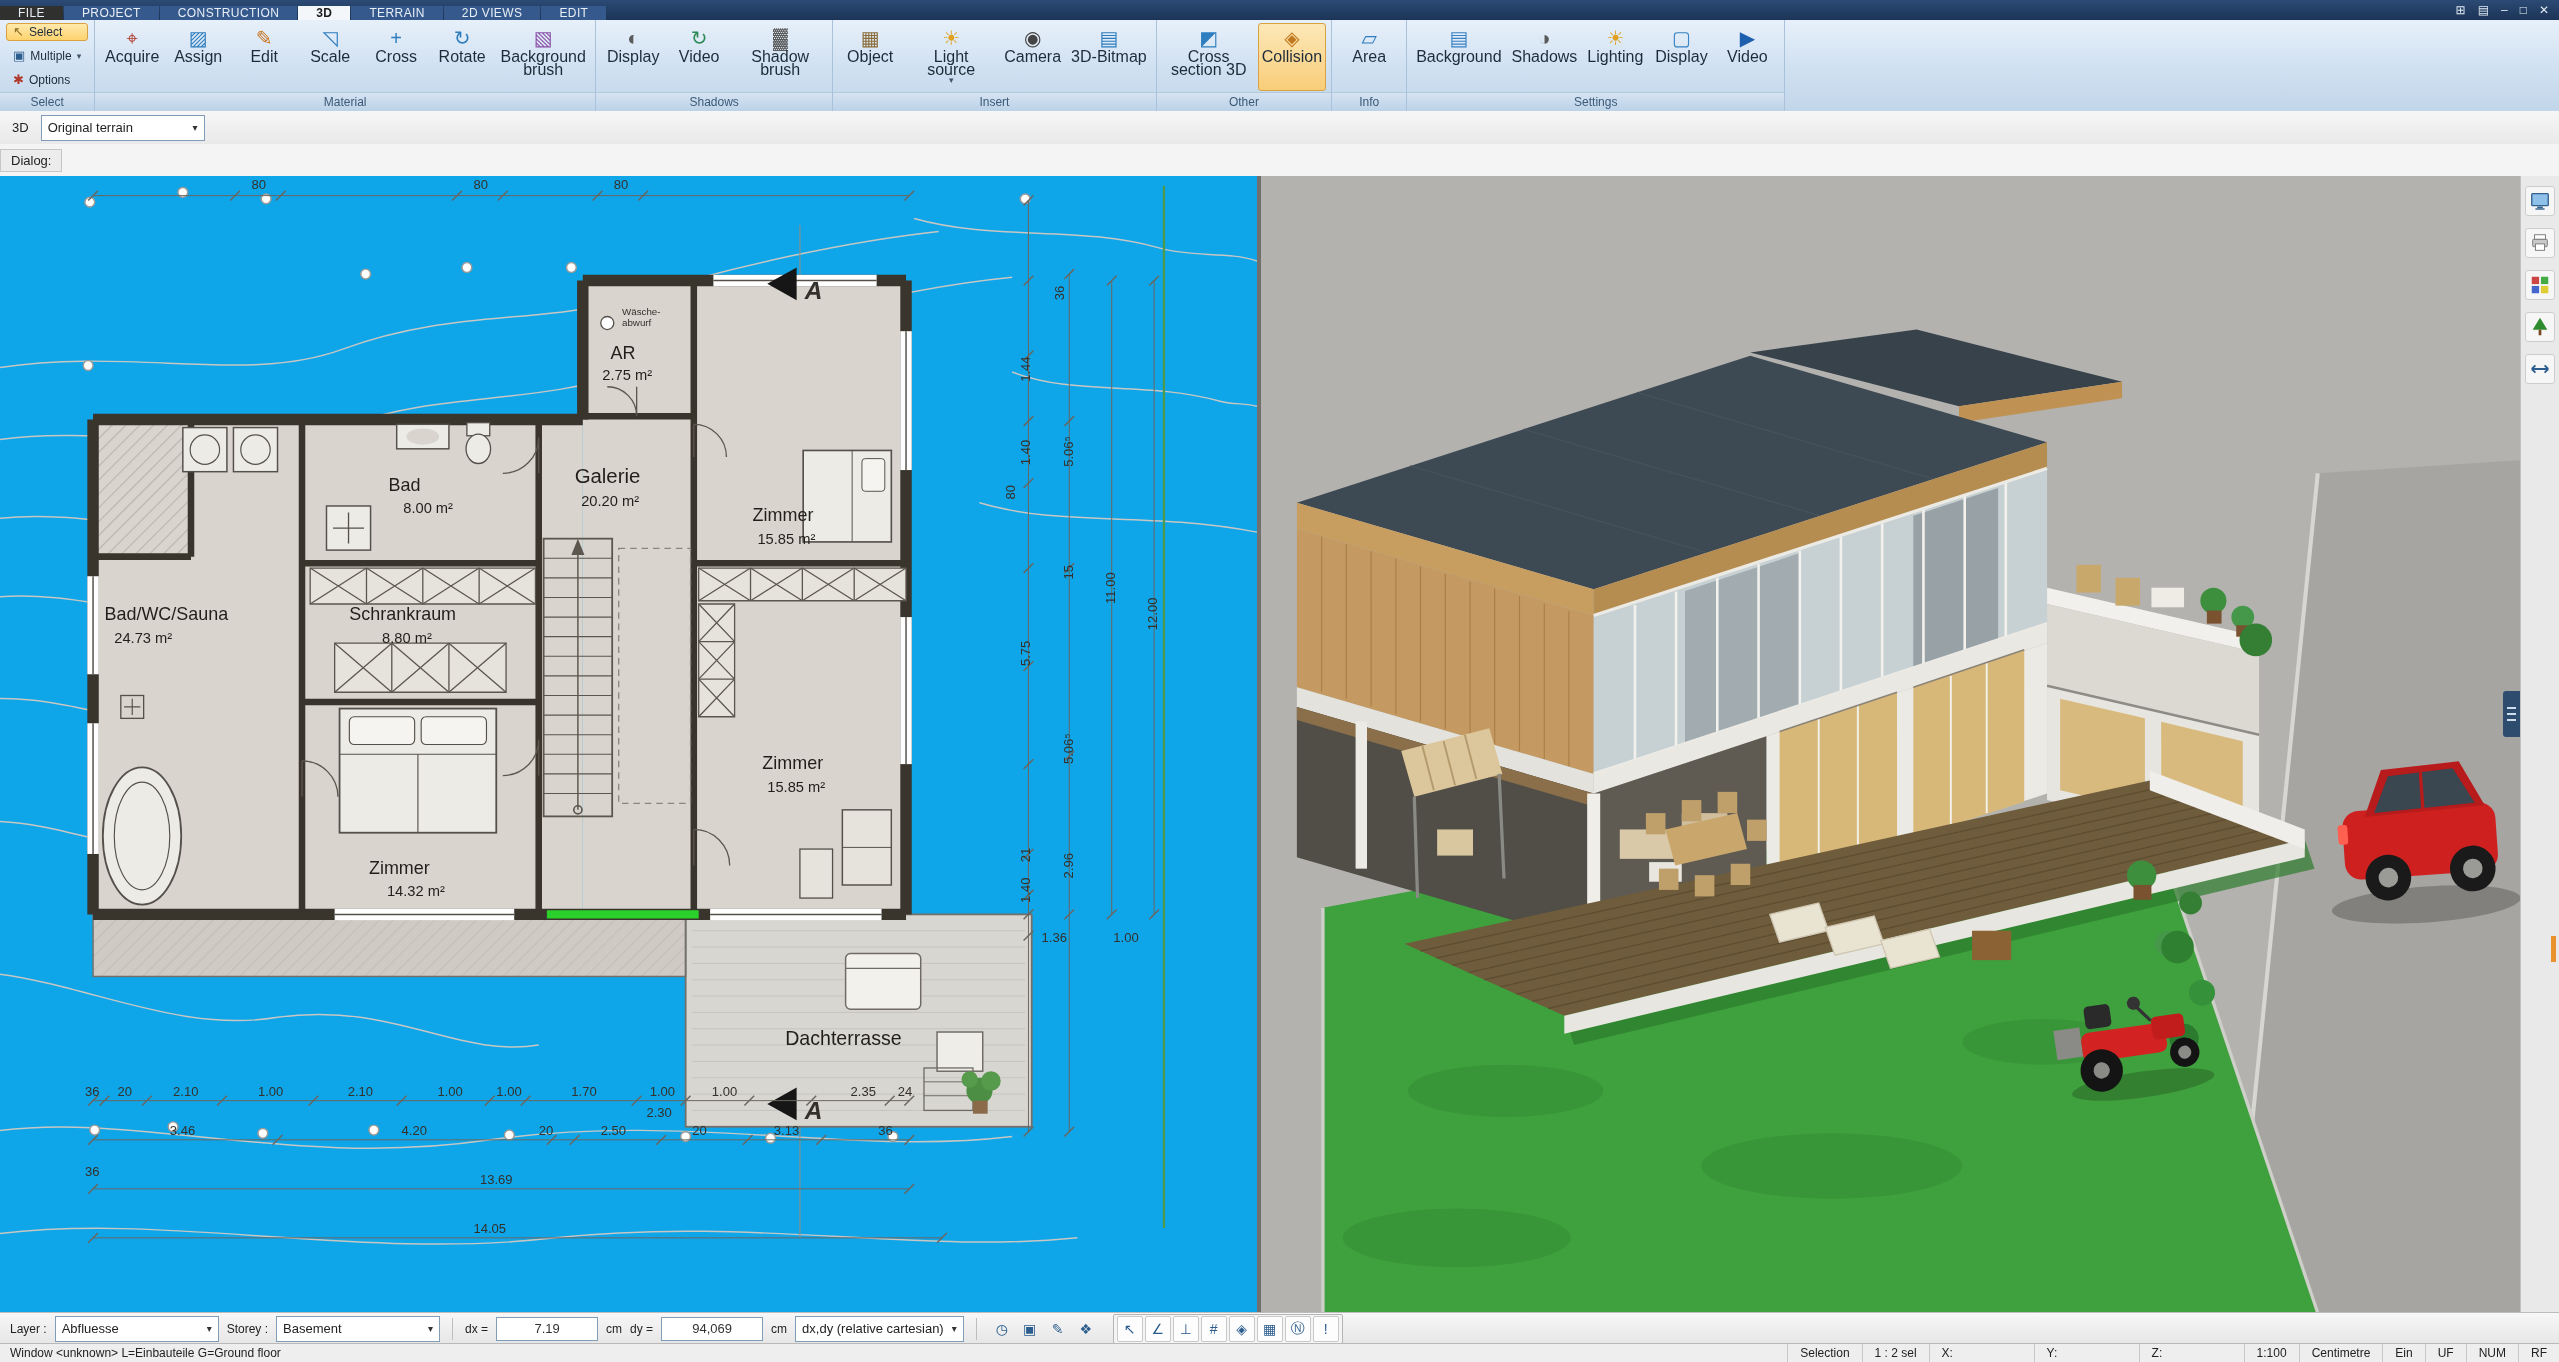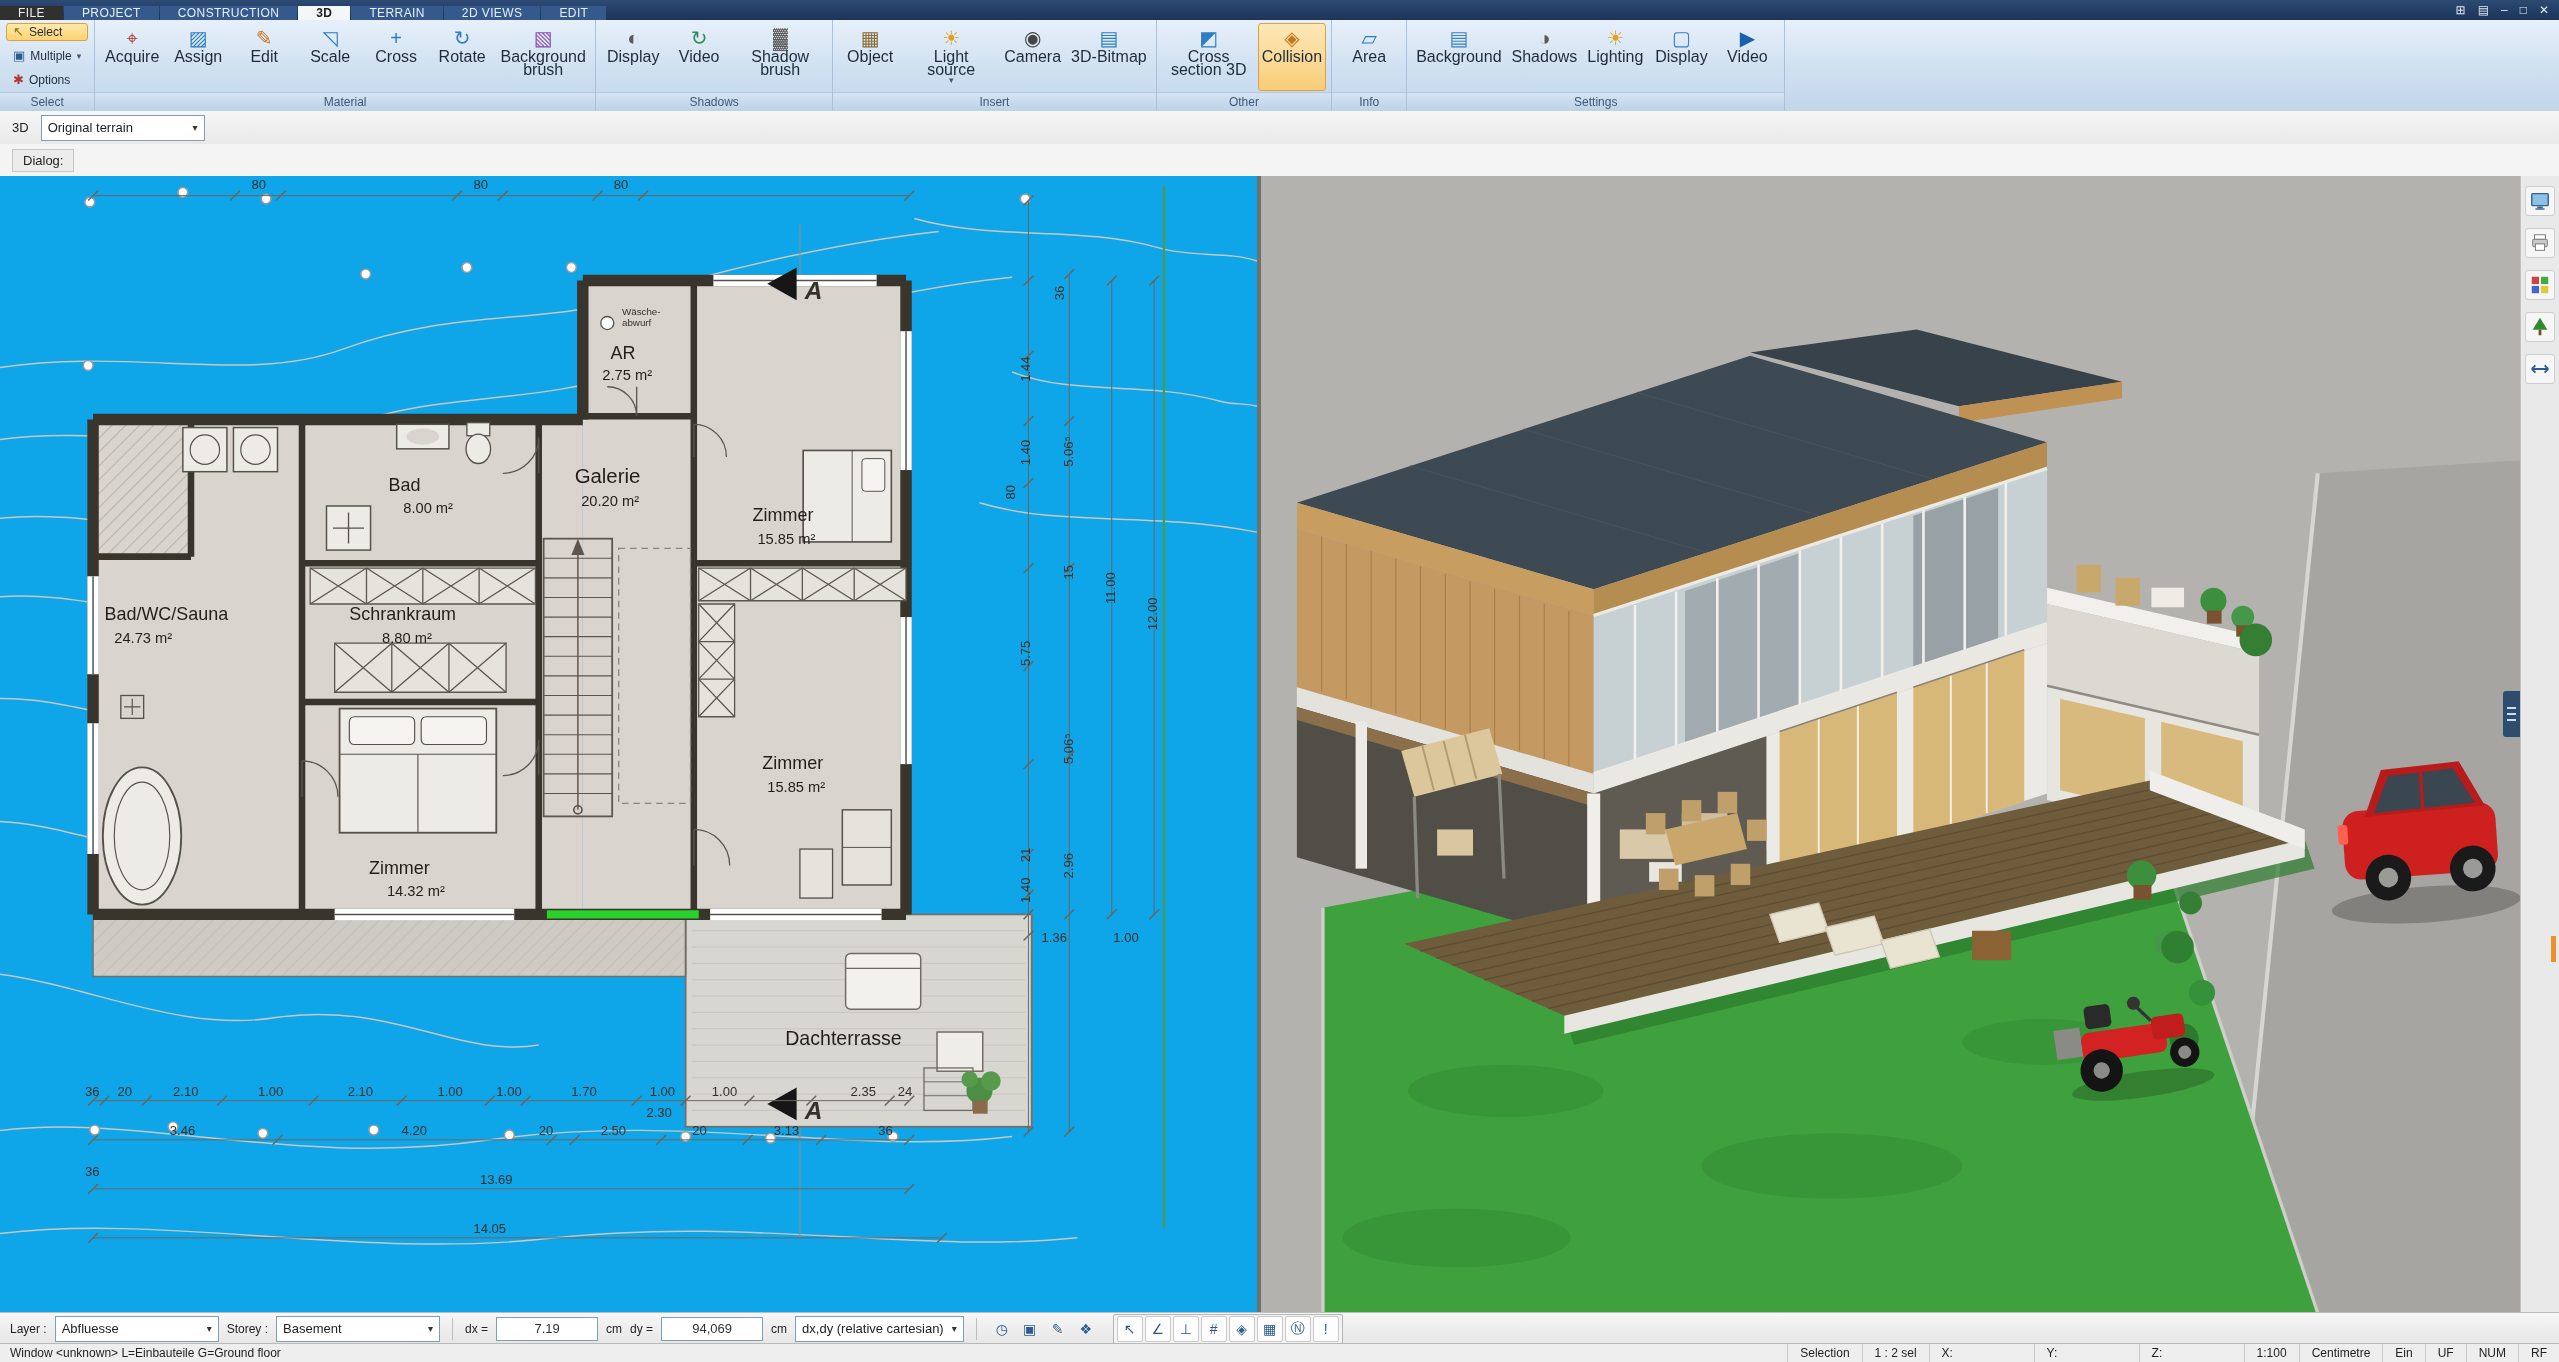--- a/index.html
+++ b/index.html
@@ -30,21 +30,21 @@
   .sbtn .ric{font-size:13px;height:auto;line-height:14px}
   .sbtn .rbl{font-size:12px;white-space:nowrap}
   .rlabel{height:18px;line-height:18px;text-align:center;font-size:12px;color:#3c5a78;background:linear-gradient(#d5e3f2,#bcd2e7);border-top:1px solid #b3c9de}
 
   
   .viewbar{position:absolute;left:0;top:111px;right:0;height:33px;background:linear-gradient(#f6f6f6,#e9e9e9);border-bottom:1px solid #c4c4c4;display:flex;align-items:center;gap:12px;padding-left:12px}
   .vlabel{font-size:13px;color:#222}
   .dd{display:inline-flex;align-items:center;justify-content:space-between;background:#fff;border:1px solid #7f9db9;height:24px;padding:0 6px;font-size:13px;color:#222;gap:8px;cursor:default}
   .ddarr{font-size:10px;color:#333}
   .w150{width:150px}
-  .dialogbar{position:absolute;left:0;top:144px;right:0;height:32px;background:#f4f4f4;border-bottom:1px solid #cfcfcf;display:flex;align-items:center;padding-left:12px}
+  .dialogbar{position:absolute;left:0;top:144px;right:0;height:32px;background:#f4f4f4;border-bottom:1px solid #cfcfcf;display:flex;align-items:center;padding-left:0}
   .dlabel{font-size:13px;color:#222;border:1px solid #c6c6c6;background:#ececec;padding:3px 10px}
 
   
   .canvas{position:absolute;left:0;top:176px;width:2559px;height:1137px;display:flex;background:#fff}
   .plan-pane{position:relative;width:1257px;height:100%;background:#0ea5e9;overflow:hidden}
   .splitter{width:4px;background:#70706e;cursor:col-resize}
   .view3d-pane{position:relative;flex:1;height:100%;overflow:hidden;background:#b3b2af}
   .plansvg,.viewsvg{position:absolute;left:0;top:0;width:100%;height:100%}
   .plansvg text{fill:#34312c}
   .plansvg .rooms text{fill:#221f1b}

